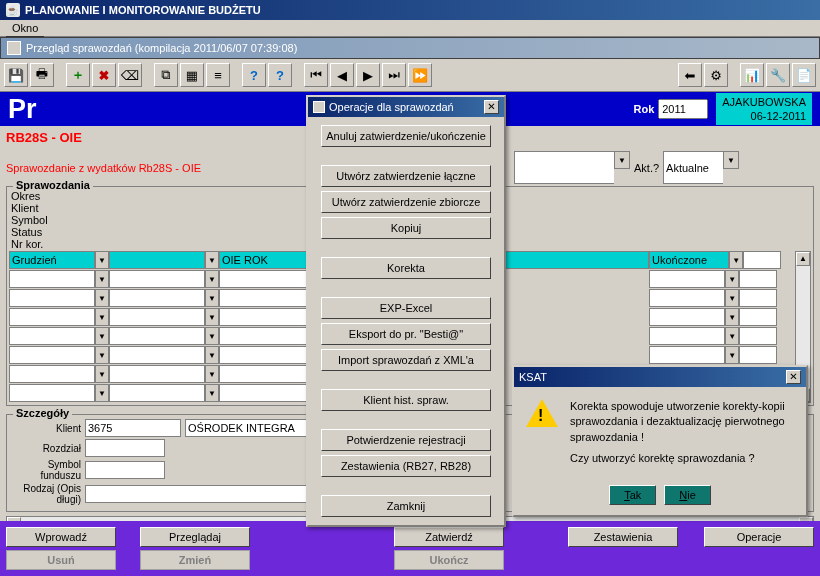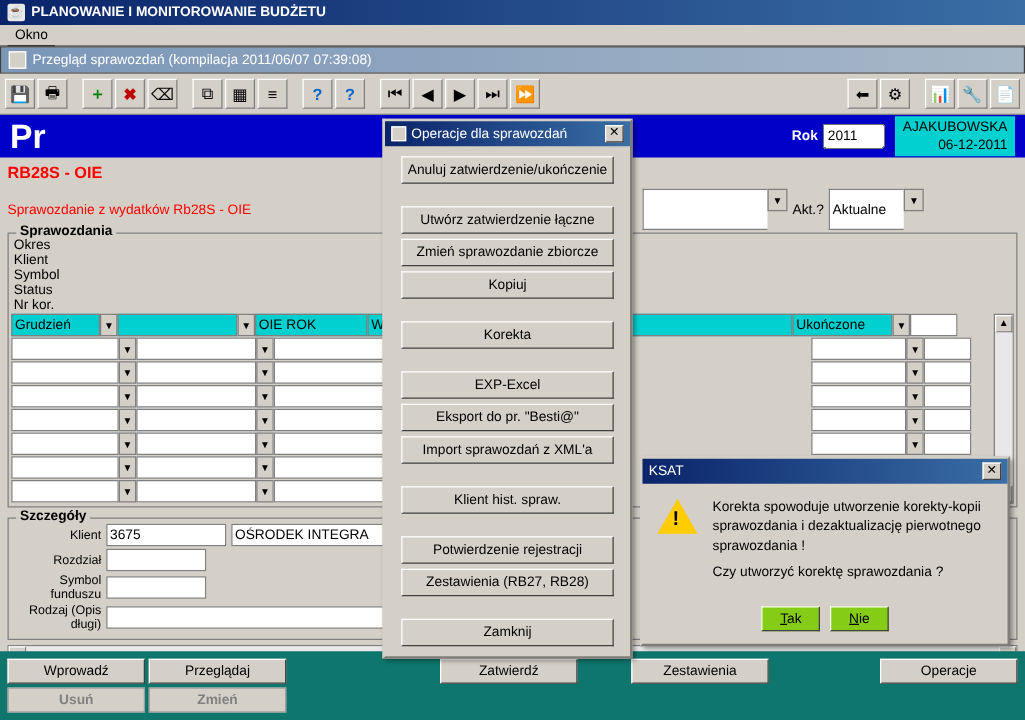--- a/index.html
+++ b/index.html
@@ -54,40 +54,40 @@
 .scroll-track { flex: 1; background: #e8e8e8; }
 
 .details-box { border: 1px solid #808080; margin-top: 8px; padding: 4px; position: relative; }
 .detail-row { display: flex; align-items: center; gap: 4px; margin-bottom: 2px; }
 .detail-row label { width: 70px; text-align: right; font-size: 10px; }
 .detail-row input { border: 1px solid #808080; padding: 2px; height: 18px; }
 
 .hscroll { height: 16px; display: flex; border: 1px solid #808080; margin-top: 4px; }
 .hscroll .scroll-track { flex: 1; background: #e8e8e8; }
 
-.bottom-bar { position: absolute; bottom: 0; left: 0; right: 0; background: #0f766e; padding: 6px; display: flex; gap: 3px; }
+.bottom-bar { position: absolute; bottom: 0; left: 0; right: 0; background: #6d28d9; padding: 6px; display: flex; gap: 24px; }
 .bottom-col { display: flex; flex-direction: column; gap: 3px; }
 .bottom-btn { background: #d4d0c8; border: 1px solid #fff; border-right-color: #404040; border-bottom-color: #404040; padding: 3px 0; width: 110px; text-align: center; cursor: pointer; font-size: 11px; }
 .bottom-btn.disabled { color: #808080; border-color: #a0a0a0; font-weight: bold; }
 
 
 .popup { position: absolute; background: #d4d0c8; border: 2px outset #d4d0c8; box-shadow: 2px 2px 4px rgba(0,0,0,0.4); }
 .popup-title { background: linear-gradient(to right, #0a246a, #3a6ea5); color: #fff; padding: 3px 5px; display: flex; align-items: center; font-size: 11px; }
 .popup-title .close-x { margin-left: auto; width: 15px; height: 14px; background: #d4d0c8; border: 1px solid #fff; border-right-color: #404040; border-bottom-color: #404040; color: #000; text-align: center; line-height: 12px; font-size: 10px; cursor: pointer; }
 .popup-body { padding: 8px; display: flex; flex-direction: column; gap: 4px; align-items: center; }
 .popup-btn { background: #d4d0c8; border: 1px solid #fff; border-right-color: #404040; border-bottom-color: #404040; padding: 4px 0; width: 170px; text-align: center; cursor: pointer; font-size: 11px; }
 .popup-gap { height: 10px; }
 
 .ksat-body { padding: 12px; display: flex; gap: 12px; }
 .warn-icon { width: 32px; height: 32px; }
 .warn-triangle { width: 0; height: 0; border-left: 16px solid transparent; border-right: 16px solid transparent; border-bottom: 28px solid #ffcc00; position: relative; }
 .warn-triangle::after { content: "!"; position: absolute; left: -4px; top: 8px; font-weight: bold; font-size: 16px; color: #000; }
 .ksat-text { font-size: 11px; line-height: 1.4; }
 .ksat-btns { display: flex; gap: 8px; justify-content: center; padding: 6px 0 10px 0; }
-.ksat-btn { background: #84cc16; border: 1px solid #fff; border-right-color: #404040; border-bottom-color: #404040; padding: 3px 14px; cursor: pointer; font-size: 11px; }
+.ksat-btn { background: #0f766e; border: 1px solid #fff; border-right-color: #404040; border-bottom-color: #404040; padding: 3px 14px; cursor: pointer; font-size: 11px; }
 .ksat-btn u { text-decoration: underline; }
 </style>
 </head>
 <body>
 
 <div class="titlebar">
   <span class="java-icon">☕</span>
   <span>PLANOWANIE I MONITOROWANIE BUDŻETU</span>
 </div>
 
@@ -165,21 +165,21 @@
       <span style="width:110px">Klient</span>
       <span style="width:90px">Symbol</span>
       <span style="width:340px"></span>
       <span style="width:80px">Status</span>
       <span style="width:40px">Nr kor.</span>
     </div>
     <div style="display:flex">
       <div style="flex:1">
 
         <div class="grid-row">
-          <div class="grid-cell teal" style="width:85px">
+          <div class="grid-cell teal" style="width:100px">
               <input value="Grudzień" style="">
               <span class="dd-btn">▼</span>
             </div>
           <div class="grid-cell teal" style="width:110px">
               <input value="" style="">
               <span class="dd-btn">▼</span>
             </div>
           <div class="grid-cell teal" style="width:90px">
               <input value="OIE ROK" style="">
             </div>
@@ -389,40 +389,41 @@
   <div class="bottom-col">
     <div class="bottom-btn">Wprowadź</div>
     <div class="bottom-btn disabled">Usuń</div>
   </div>
   <div class="bottom-col">
     <div class="bottom-btn">Przeglądaj</div>
     <div class="bottom-btn disabled">Zmień</div>
   </div>
   <div class="bottom-col" style="margin-left:120px">
     <div class="bottom-btn">Zatwierdź</div>
+    <div class="bottom-btn disabled">Ukończ</div>
   </div>
   <div class="bottom-col" style="margin-left:40px">
     <div class="bottom-btn">Zestawienia</div>
   </div>
   <div class="bottom-col" style="margin-left:auto">
     <div class="bottom-btn">Operacje</div>
   </div>
 </div>
 
 <div class="popup" style="left:306px; top:95px; width:200px;">
   <div class="popup-title">
     <span class="sub-icon" style="width:12px;height:12px"></span>
     <span style="margin-left:4px">Operacje dla sprawozdań</span>
     <span class="close-x">✕</span>
   </div>
   <div class="popup-body">
     <div class="popup-btn">Anuluj zatwierdzenie/ukończenie</div>
     <div class="popup-gap"></div>
     <div class="popup-btn">Utwórz zatwierdzenie łączne</div>
-    <div class="popup-btn">Zmień sprawozdanie zbiorcze</div>
+    <div class="popup-btn">Utwórz zatwierdzenie zbiorcze</div>
     <div class="popup-btn">Kopiuj</div>
     <div class="popup-gap"></div>
     <div class="popup-btn">Korekta</div>
     <div class="popup-gap"></div>
     <div class="popup-btn">EXP-Excel</div>
     <div class="popup-btn">Eksport do pr. "Besti@"</div>
     <div class="popup-btn">Import sprawozdań z XML'a</div>
     <div class="popup-gap"></div>
     <div class="popup-btn">Klient hist. spraw.</div>
     <div class="popup-gap"></div>

